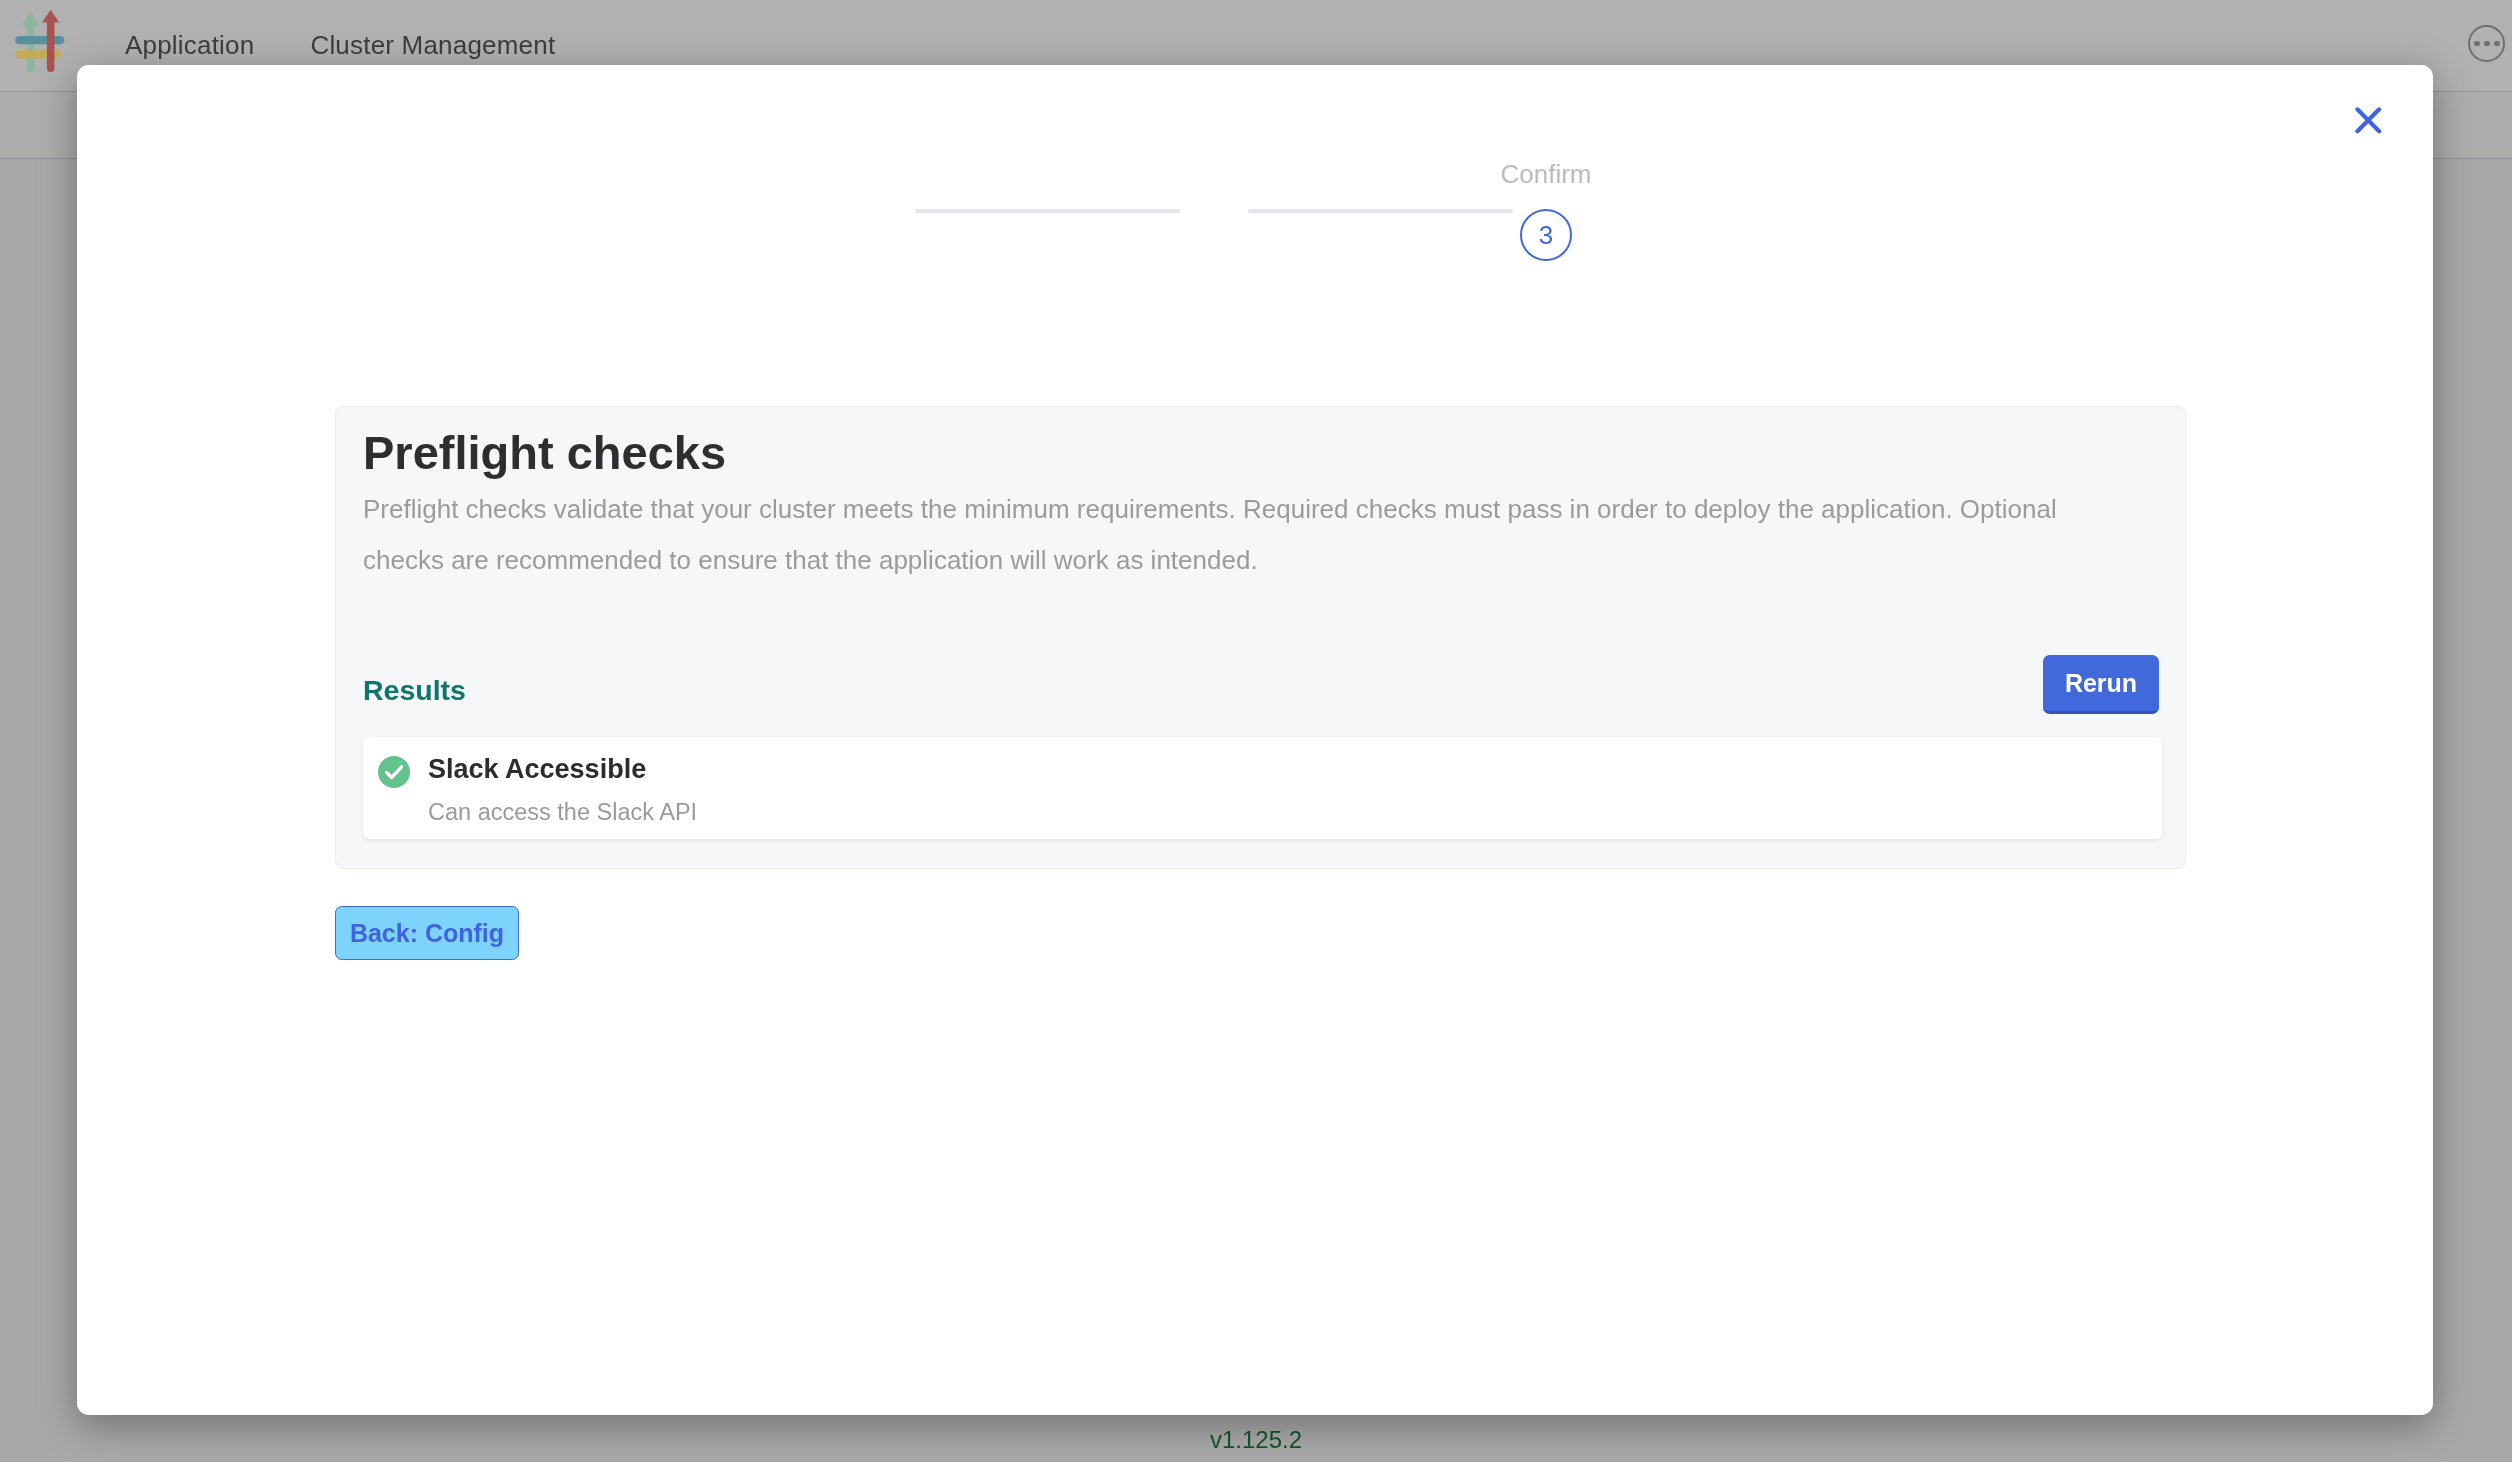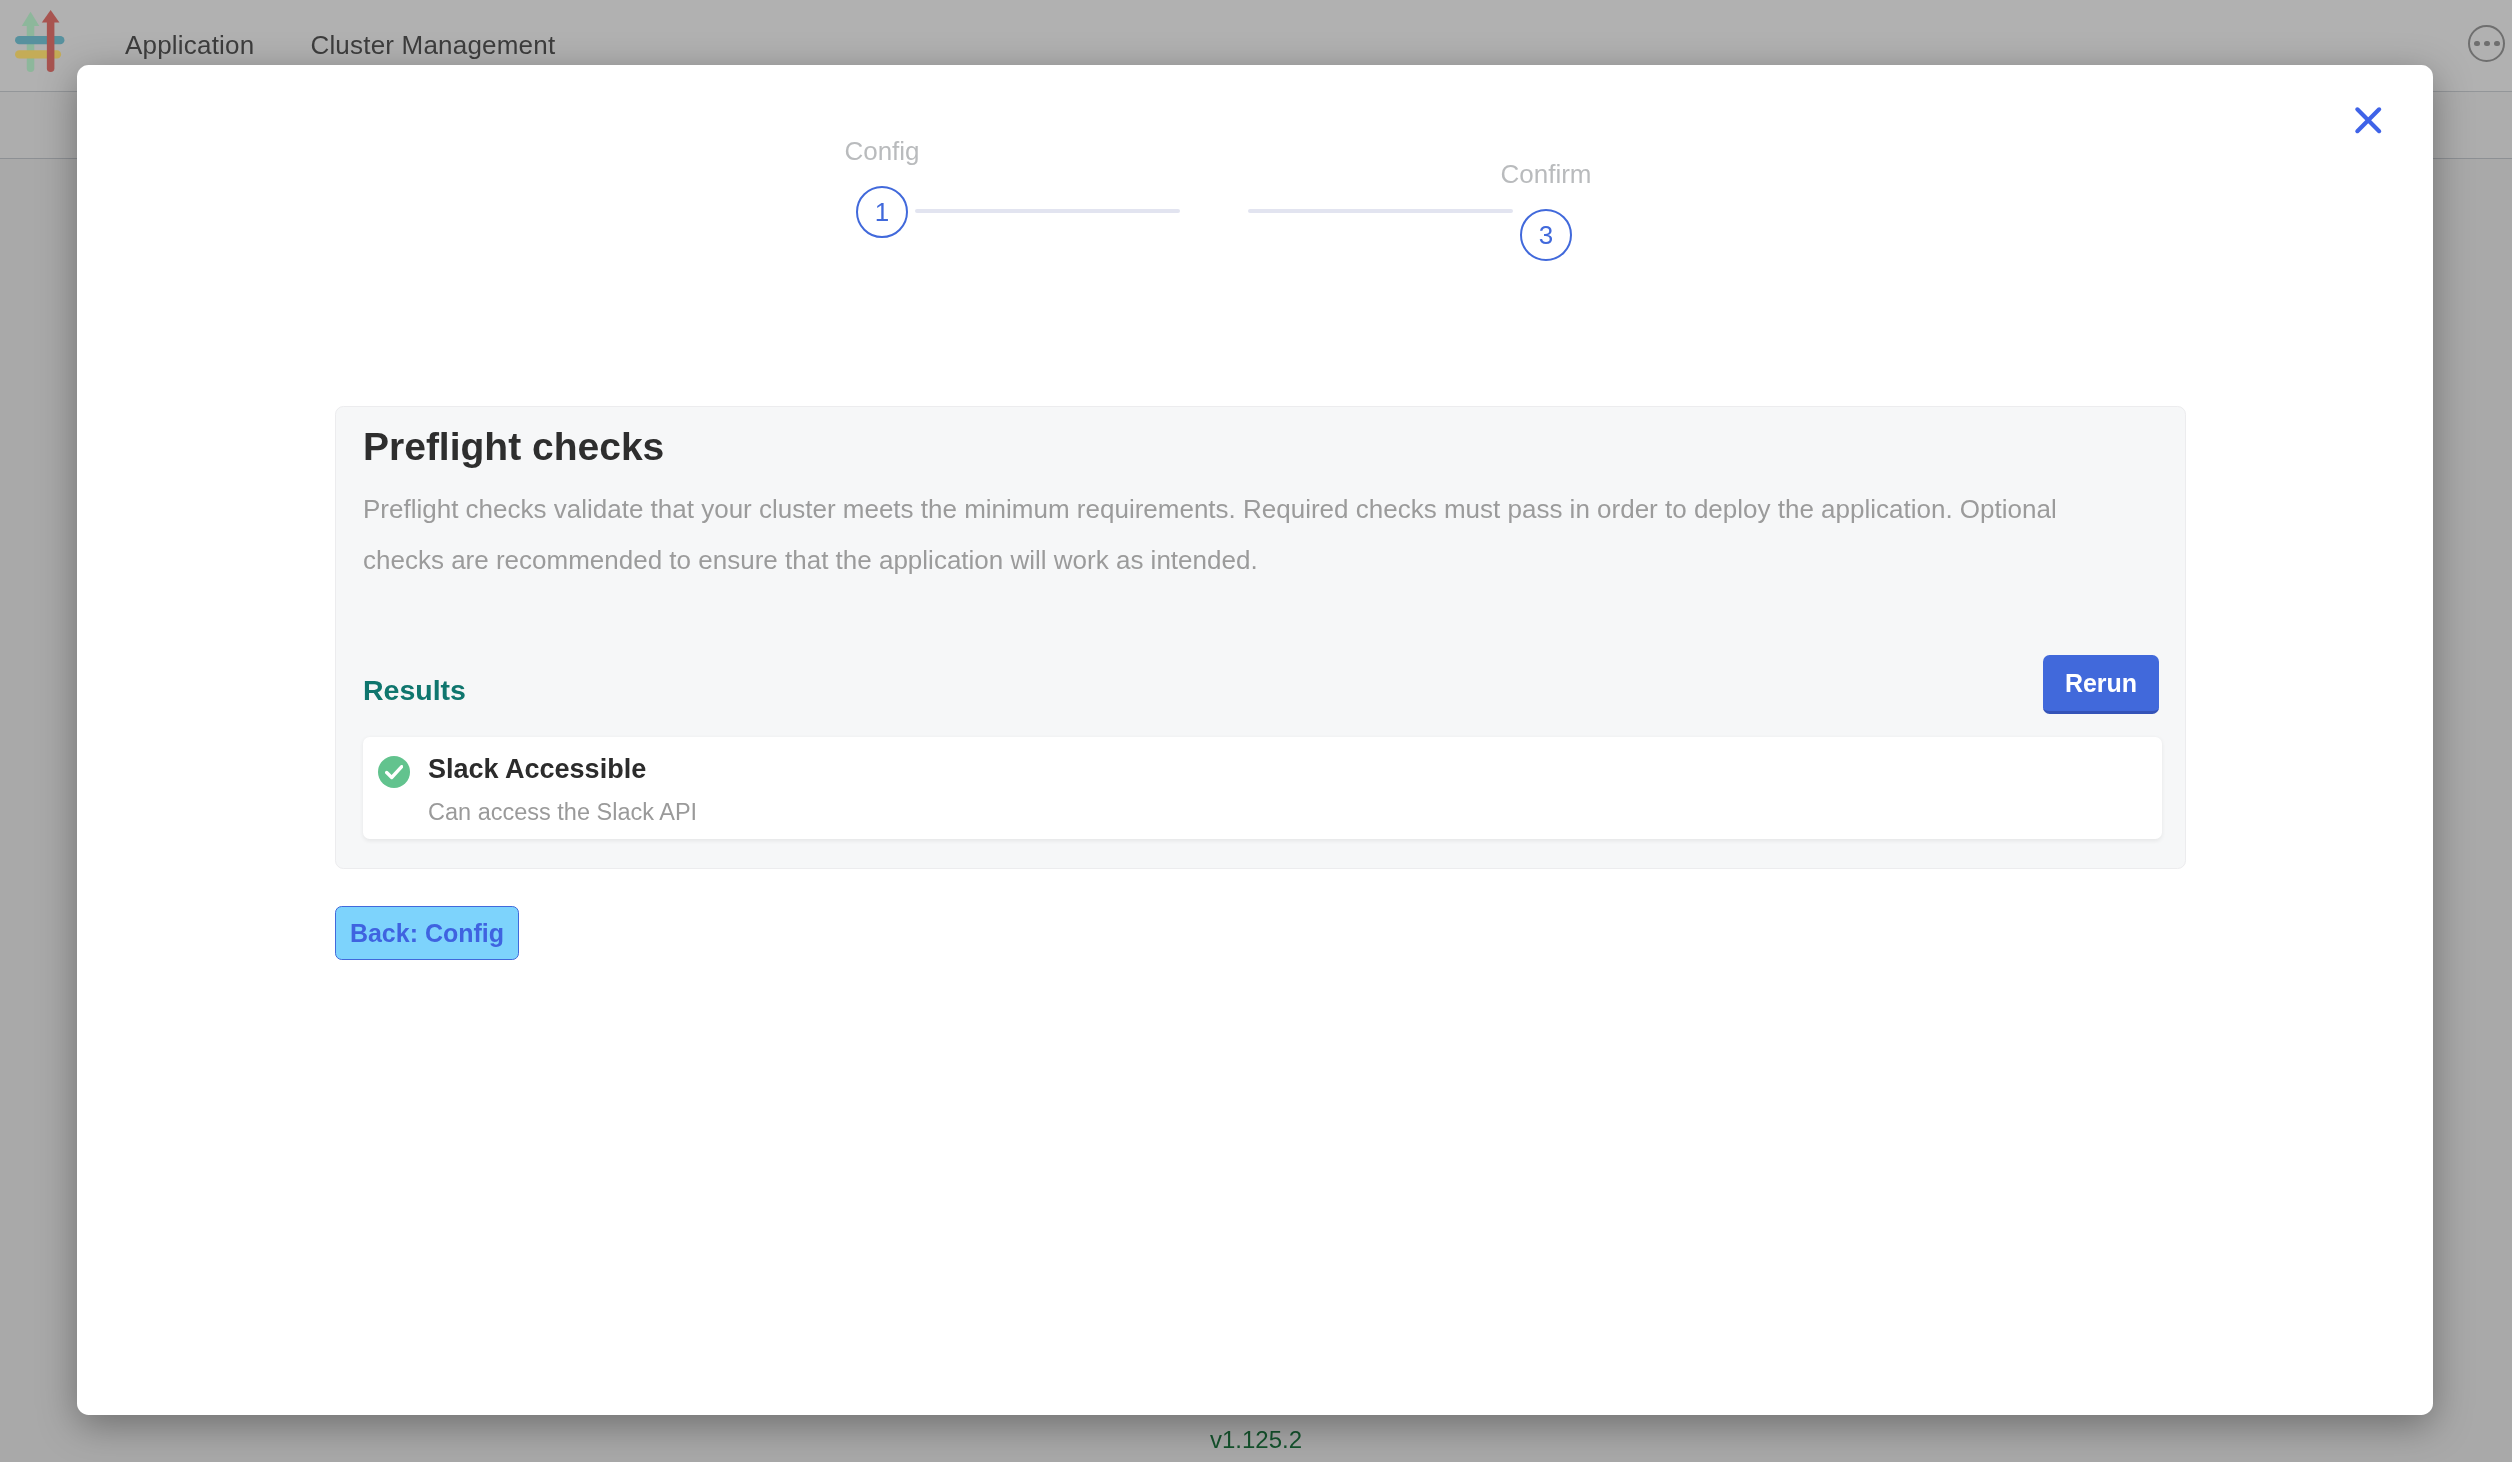--- a/index.html
+++ b/index.html
@@ -67,21 +67,21 @@
     position:absolute; top:144px; height:4.2px; border-radius:2.5px; background:#e2e4f0;
   }
   .connector-1 { left:838px;  width:265px; }
   .connector-2 { left:1171px; width:265px; }
 
   
   .panel {
     position:absolute; left:258px; top:341px; width:1851px; height:463px;
     background:#f6f7f8; border:0.8px solid #ececee; border-radius:8.4px;
   }
-  .panel-title { position:absolute; left:27px; top:18.4px; font-size:39px; font-weight:700; color:#2e2e2e; }
+  .panel-title { position:absolute; left:27px; top:18.4px; font-size:47px; font-weight:700; color:#2e2e2e; }
   .panel-desc  {
     position:absolute; left:27px; top:77px; width:1769px;
     font-size:26px; line-height:51px; color:#9b9b9b;
   }
   .results-heading { position:absolute; left:27px; top:267px; font-size:28.5px; font-weight:700; color:#0f766e; }
   .rerun-btn {
     position:absolute; right:26px; top:248px; width:116px; height:59px;
     background:#4169db; border:none; border-bottom:3.4px solid #3453b8; border-radius:6.7px;
     color:#ffffff; font-size:25px; font-weight:700; font-family:inherit; cursor:pointer;
   }
@@ -143,24 +143,20 @@
 
 <div class="modal">
 
   <button class="close-btn" aria-label="close">
     <svg width="28.5" height="28.5" viewBox="0 0 34 34">
       <line x1="4" y1="4" x2="30" y2="30" stroke="#3f63e8" stroke-width="5" stroke-linecap="round"></line>
       <line x1="30" y1="4" x2="4" y2="30" stroke="#3f63e8" stroke-width="5" stroke-linecap="round"></line>
     </svg>
   </button>
 
-  <div class="step step-config">
-    <div class="step-label">Config</div>
-    <div class="step-circle">1</div>
-  </div>
   <div class="connector connector-1"></div>
   <div class="connector connector-2"></div>
   <div class="step step-confirm">
     <div class="step-label">Confirm</div>
     <div class="step-circle">3</div>
   </div>
 
   <section class="panel">
     <h1 class="panel-title">Preflight checks</h1>
     <p class="panel-desc">Preflight checks validate that your cluster meets the minimum requirements. Required checks must pass in order to deploy the application. Optional checks are recommended to ensure that the application will work as intended.</p>

